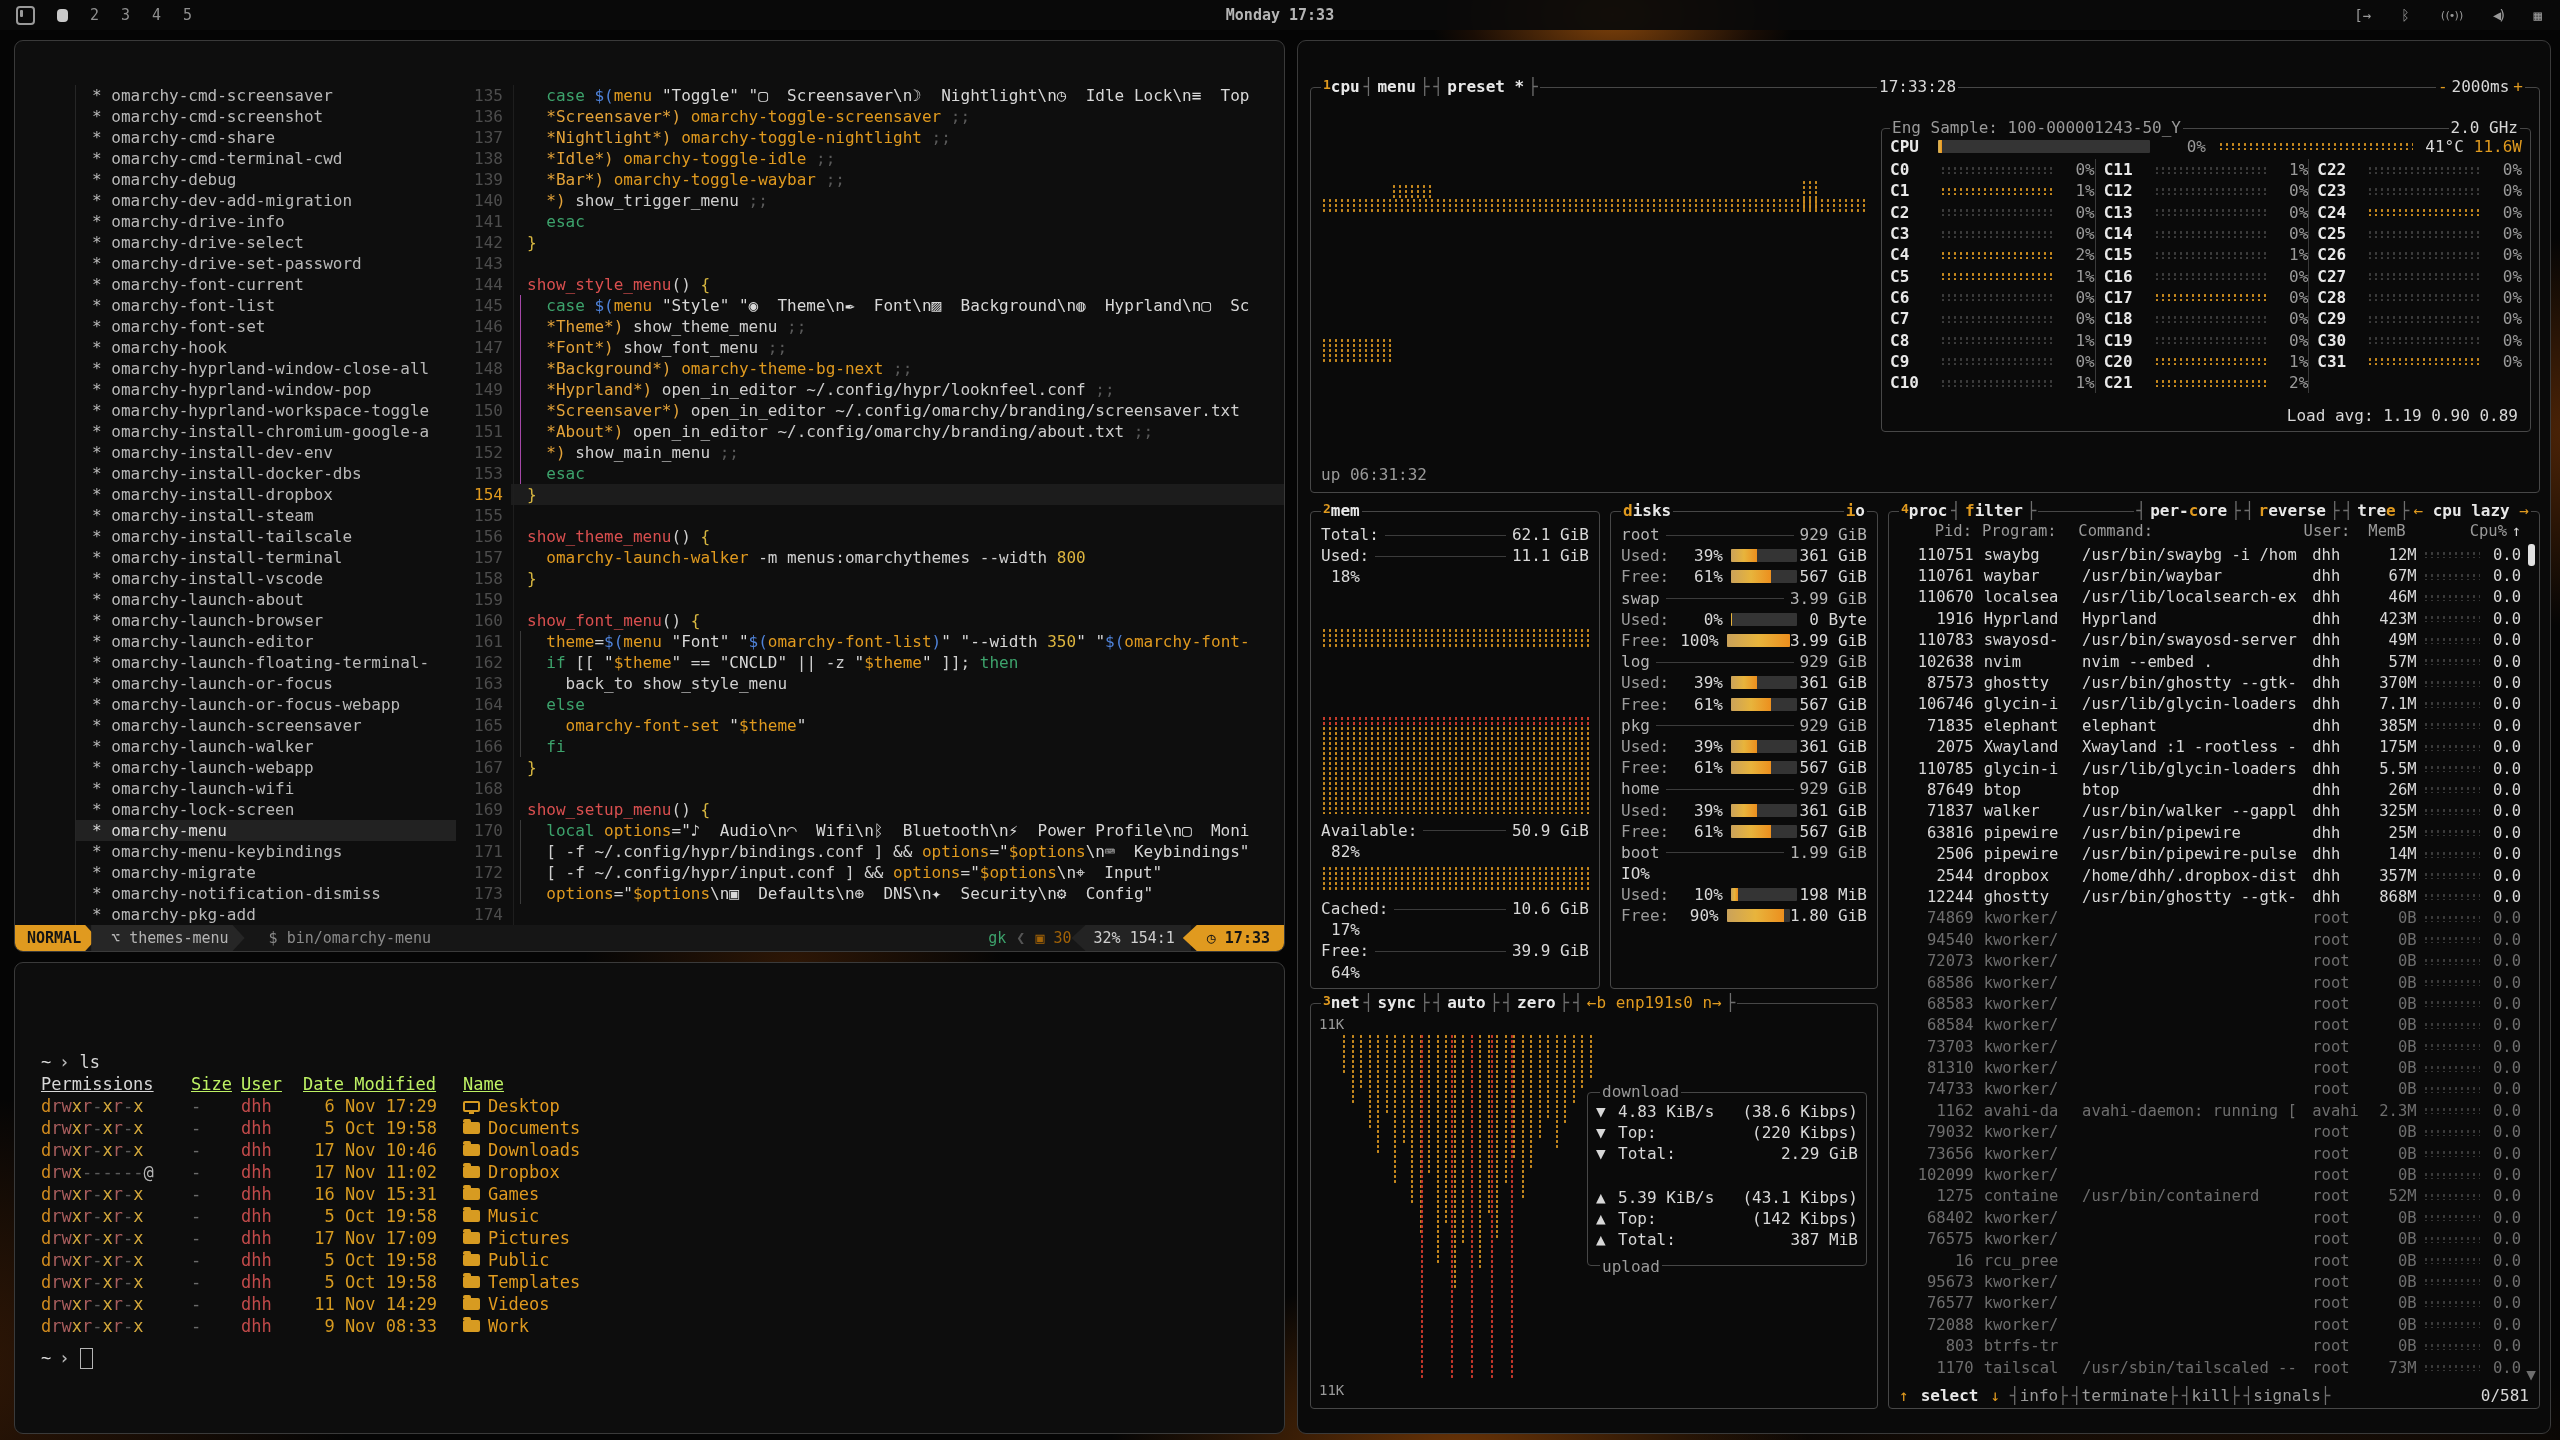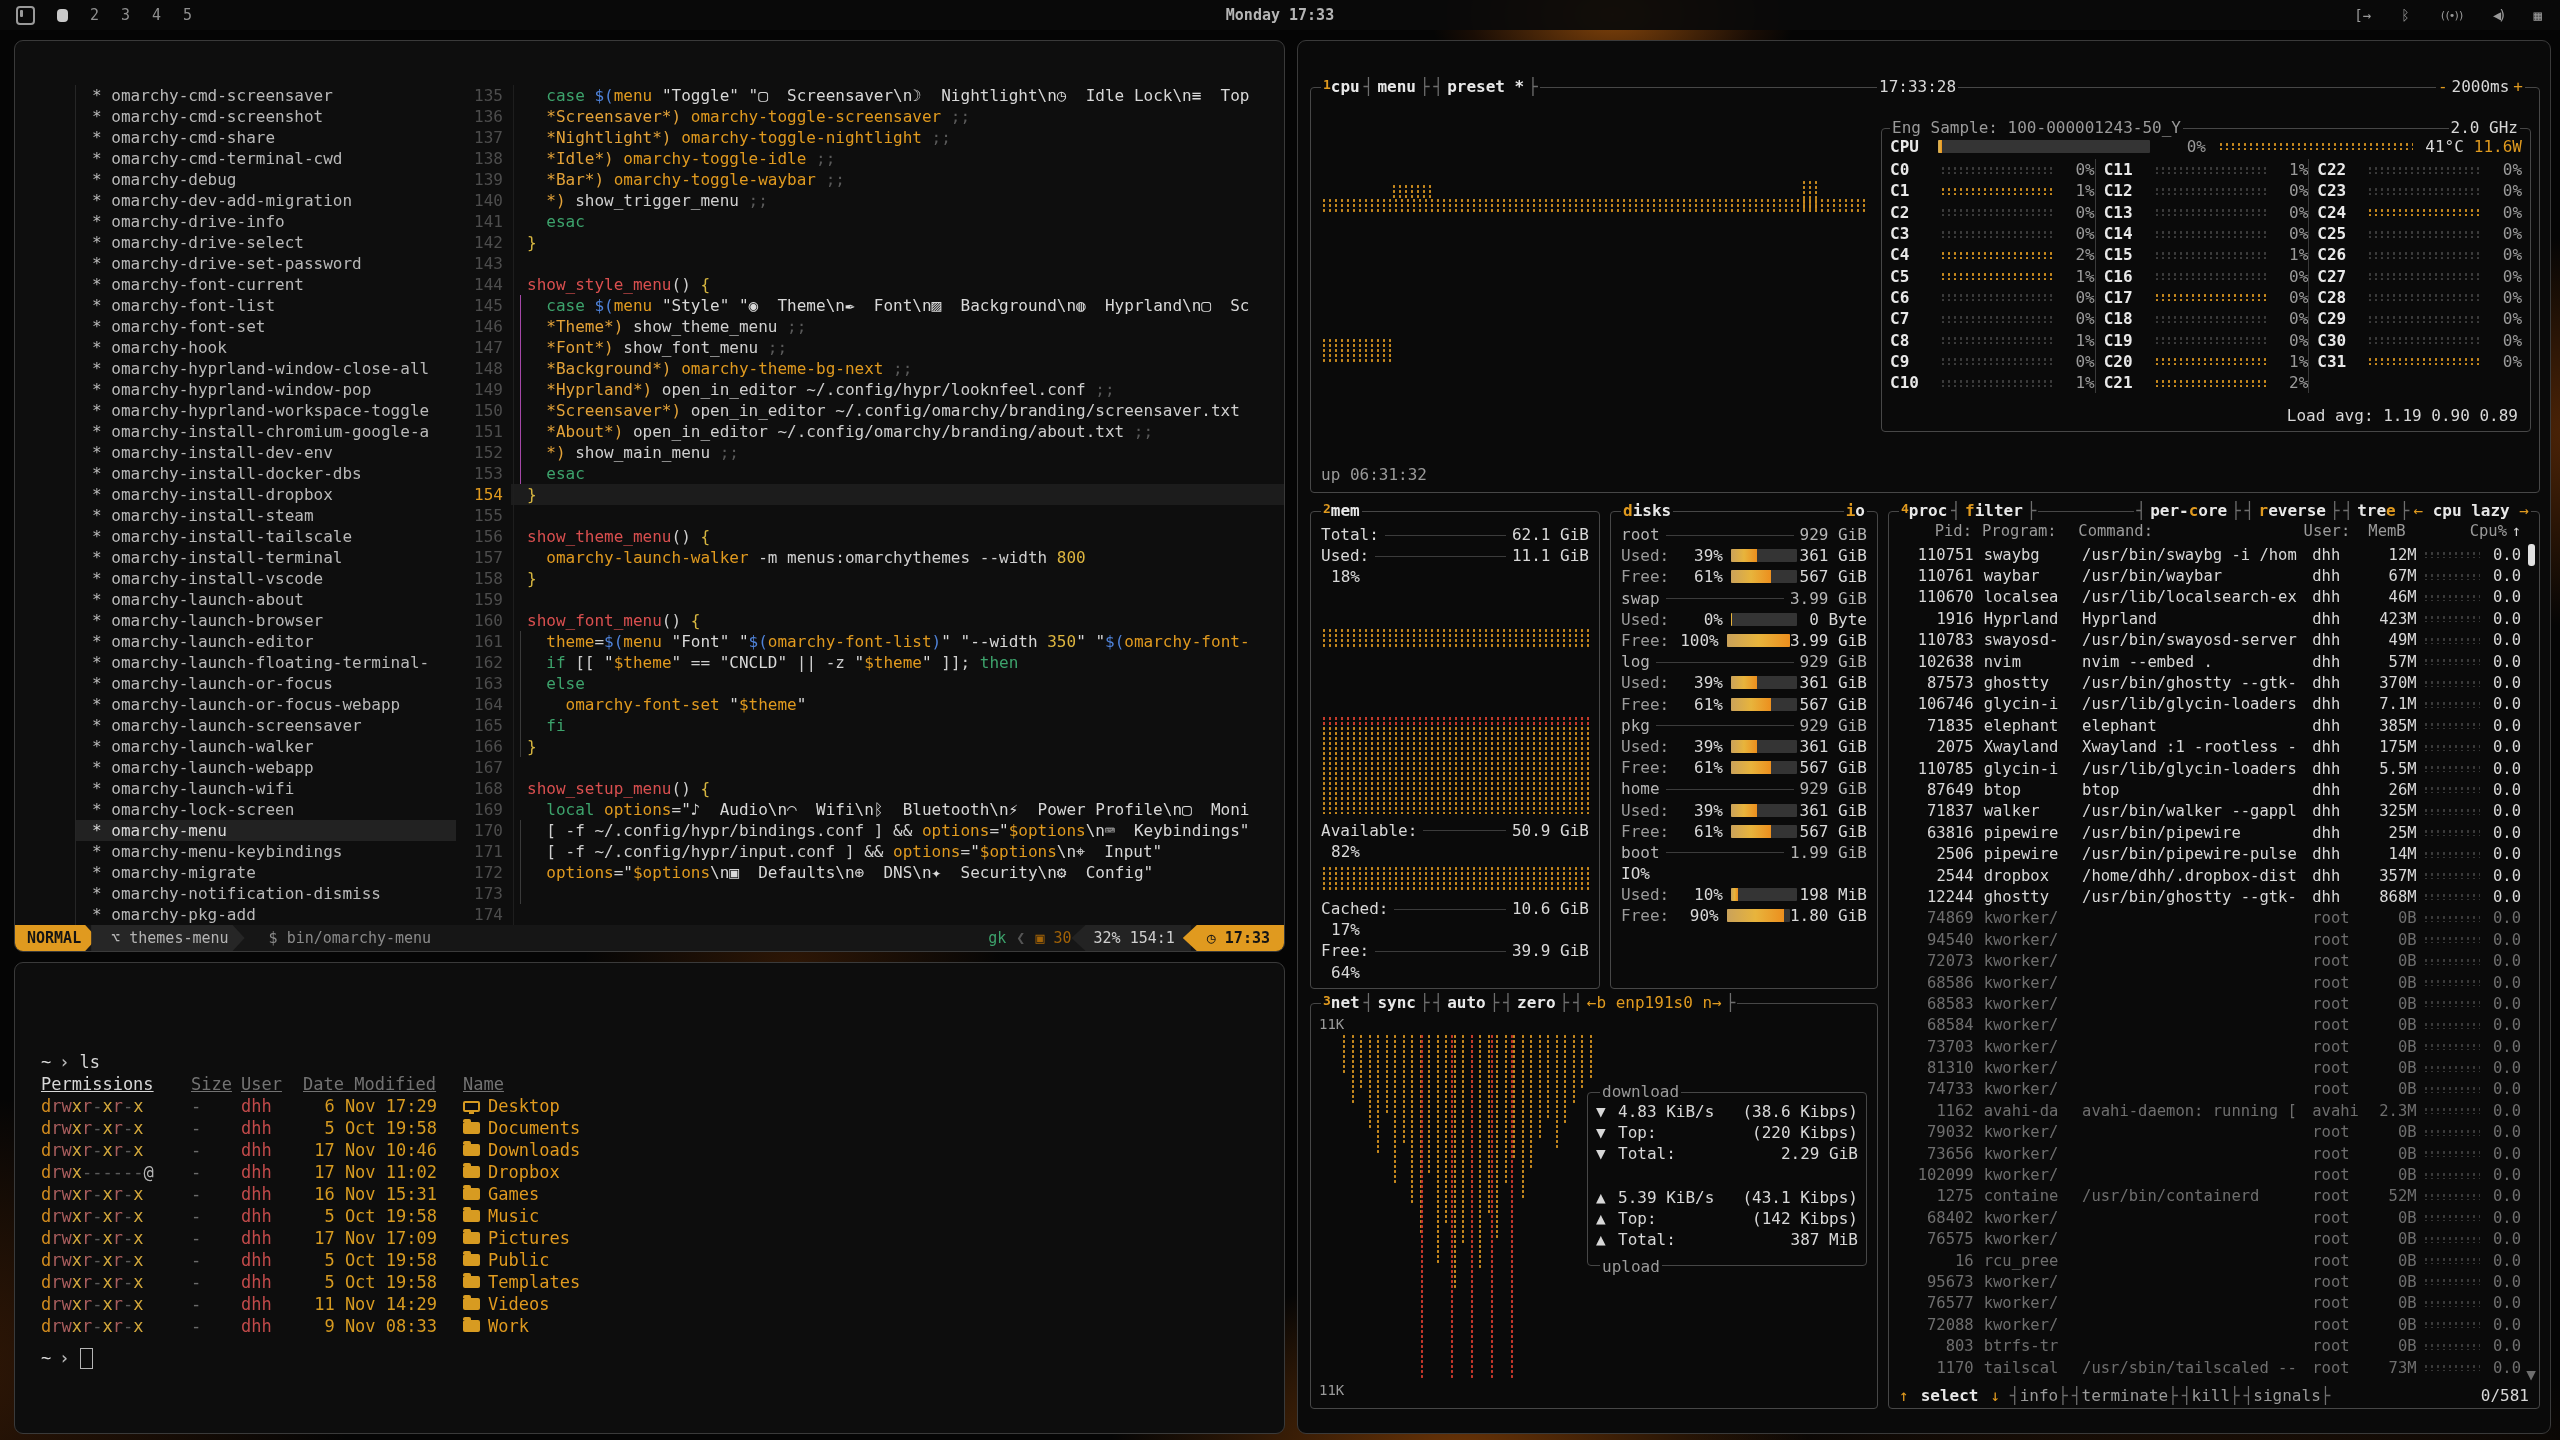--- a/index.html
+++ b/index.html
@@ -62,21 +62,21 @@
     padding:0 14px 0 24px;margin-left:-8px;
     clip-path:polygon(14px 0,100% 0,100% 100%,14px 100%,0 50%);}
   
   #term{left:14px;top:962px;width:1269px;height:470px;background:#0d0d0d;color:#cfcfcf;}
   #term .inner{position:absolute;left:26px;top:88px;font-size:17px;}
   .trow{height:22px;line-height:22px;white-space:pre;display:flex;align-items:center;}
   .t-und{text-decoration:underline;color:#d8d8d8;}
   .c-perm{width:150px;} .c-size{width:50px;color:#6a6a6a;} .c-user{width:62px;color:#c14a4a;}
   .c-date{width:160px;color:#d79b21;text-align:right;padding-right:26px;box-sizing:border-box;}
   .c-name{color:#e09a1f;display:flex;align-items:center;gap:8px;}
-  .hdr .c-size,.hdr .c-user,.hdr .c-date,.hdr .c-name{color:#737373;}
+  .hdr .c-size,.hdr .c-user,.hdr .c-date,.hdr .c-name{color:#bef264;}
   .ic-folder{display:inline-block;width:17px;height:12px;background:#d79b21;border-radius:2px;position:relative;}
   .ic-folder:before{content:"";position:absolute;left:0;top:-3px;width:8px;height:3px;background:#d79b21;border-radius:2px 2px 0 0;}
   .ic-monitor{display:inline-block;width:17px;height:11px;border:2px solid #d79b21;border-radius:2px;position:relative;box-sizing:border-box;}
   .ic-monitor:after{content:"";position:absolute;left:4px;bottom:-4px;width:5px;height:2px;background:#d79b21;}
   .cursor{display:inline-block;width:11px;height:19px;border:1.5px solid #b5b5b5;margin-left:4px;vertical-align:middle;}
   
   #btop{left:1297px;top:40px;width:1252px;height:1392px;background:#0a0a0a;color:#cfcfcf;font-size:16px;}
   .bbox{position:absolute;border:1px solid #474747;border-radius:4px;}
   .btitle{position:absolute;top:-11px;display:flex;align-items:center;gap:0;white-space:pre;}
   .chip{background:#0a0a0a;padding:0 2px;white-space:pre;}
@@ -239,20 +239,21 @@
       <div class="cln"><span class="tk-k">  esac</span></div>
       <div class="cln"><span class="tk-y">}</span></div>
       <div class="cln"></div>
       <div class="cln"><span class="tk-f">show_theme_menu</span><span class="tk-w">() </span><span class="tk-y">{</span></div>
       <div class="cln"><span class="tk-o">  omarchy-launch-walker</span><span class="tk-w"> -m menus:omarchythemes --width </span><span class="tk-n">800</span></div>
       <div class="cln"><span class="tk-y">}</span></div>
       <div class="cln"></div>
       <div class="cln"><span class="tk-f">show_font_menu</span><span class="tk-w">() </span><span class="tk-y">{</span></div>
       <div class="cln"><span class="tk-o">  theme</span><span class="tk-w">=</span><span class="tk-b">$(</span><span class="tk-o">menu</span><span class="tk-w"> </span><span class="tk-s">"Font" "</span><span class="tk-b">$(</span><span class="tk-o">omarchy-font-list</span><span class="tk-b">)</span><span class="tk-s">" "--width </span><span class="tk-n">350</span><span class="tk-s">" "</span><span class="tk-b">$(</span><span class="tk-o">omarchy-font-</span></div>
       <div class="cln"><span class="tk-k">  if </span><span class="tk-w">[[ </span><span class="tk-s">"</span><span class="tk-o">$theme</span><span class="tk-s">"</span><span class="tk-w"> == </span><span class="tk-s">"CNCLD"</span><span class="tk-w"> || -z </span><span class="tk-s">"</span><span class="tk-o">$theme</span><span class="tk-s">"</span><span class="tk-w"> ]]; </span><span class="tk-k">then</span></div>
+      <div class="cln"><span class="tk-w">    back_to show_style_menu</span></div>
       <div class="cln"><span class="tk-k">  else</span></div>
       <div class="cln"><span class="tk-o">    omarchy-font-set</span><span class="tk-w"> </span><span class="tk-s">"</span><span class="tk-o">$theme</span><span class="tk-s">"</span></div>
       <div class="cln"><span class="tk-k">  fi</span></div>
       <div class="cln"><span class="tk-y">}</span></div>
       <div class="cln"></div>
       <div class="cln"><span class="tk-f">show_setup_menu</span><span class="tk-w">() </span><span class="tk-y">{</span></div>
       <div class="cln"><span class="tk-k">  local </span><span class="tk-o">options</span><span class="tk-w">=</span><span class="tk-s">"♪  Audio\n◠  Wifi\nᛒ  Bluetooth\n⚡  Power Profile\n▢  Moni</span></div>
       <div class="cln"><span class="tk-w">  [ -f ~/.config/hypr/bindings.conf ] &amp;&amp; </span><span class="tk-o">options</span><span class="tk-w">=</span><span class="tk-s">"</span><span class="tk-o">$options</span><span class="tk-s">\n⌨  Keybindings"</span></div>
       <div class="cln"><span class="tk-w">  [ -f ~/.config/hypr/input.conf ] &amp;&amp; </span><span class="tk-o">options</span><span class="tk-w">=</span><span class="tk-s">"</span><span class="tk-o">$options</span><span class="tk-s">\n⌖  Input"</span></div>
       <div class="cln"><span class="tk-o">  options</span><span class="tk-w">=</span><span class="tk-s">"</span><span class="tk-o">$options</span><span class="tk-s">\n▣  Defaults\n⊕  DNS\n✦  Security\n⚙  Config"</span></div>

